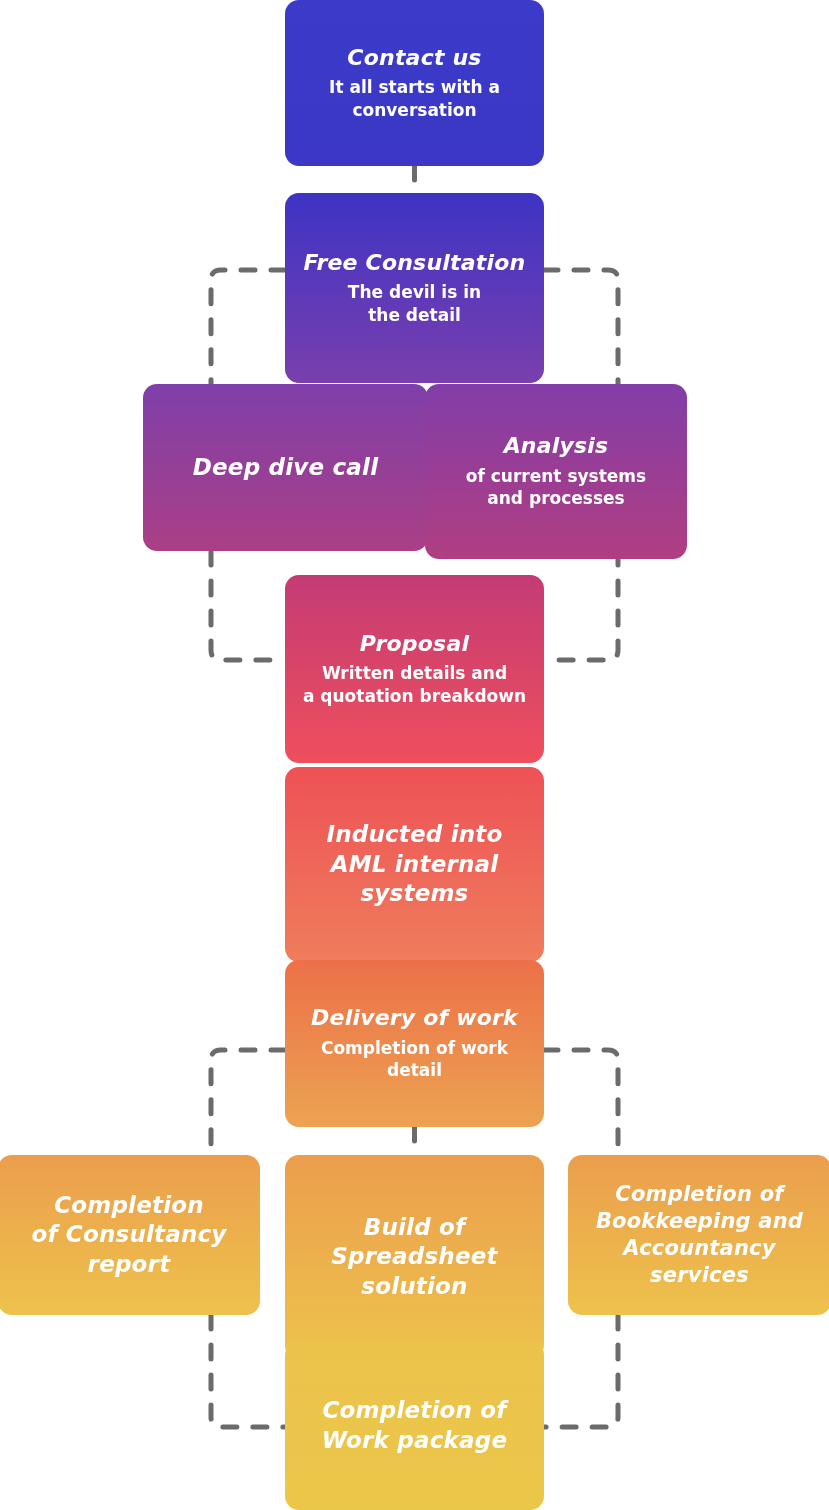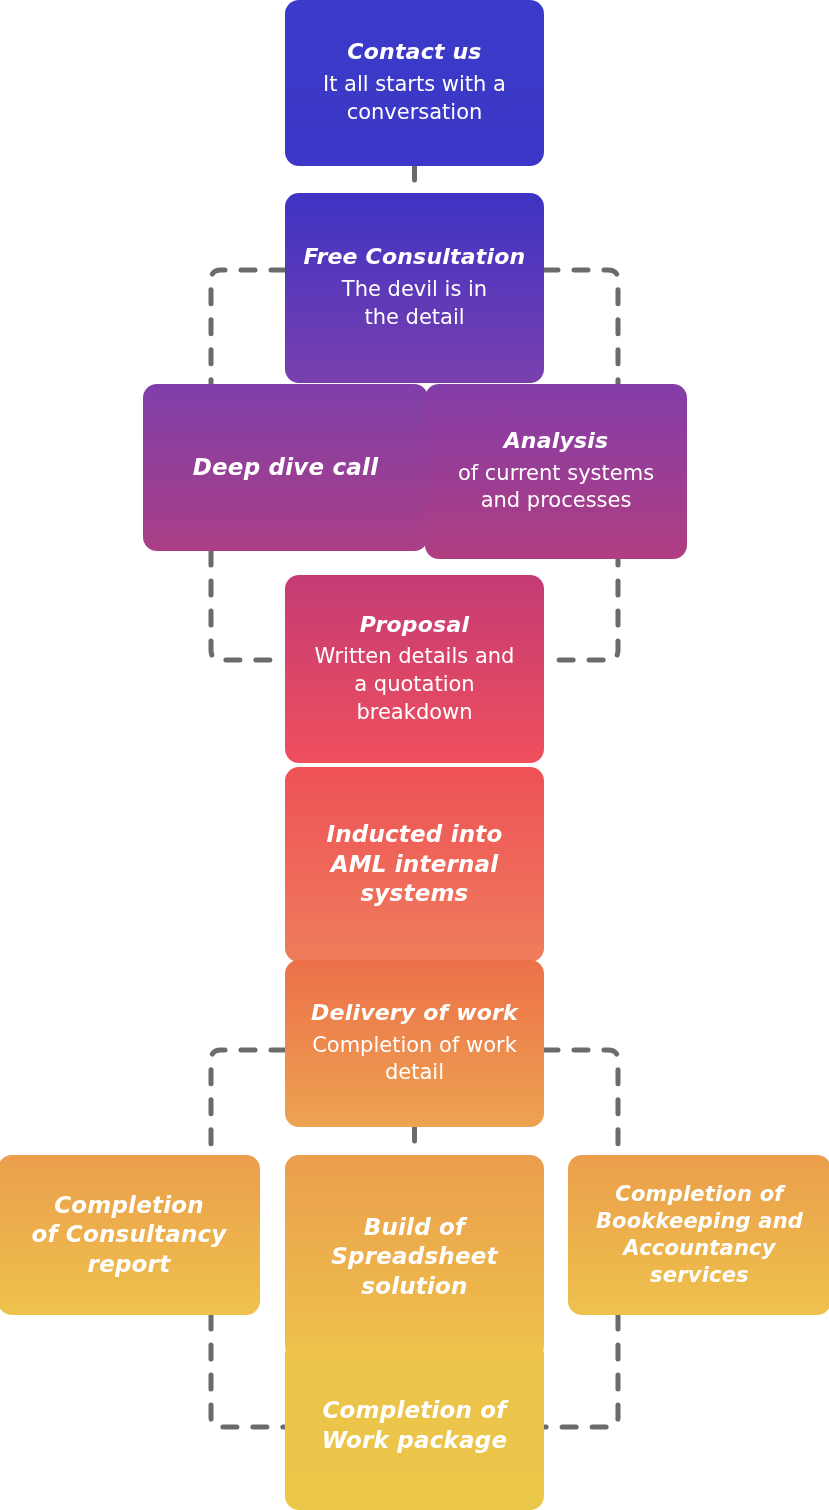--- a/index.html
+++ b/index.html
@@ -41,22 +41,22 @@
   .node .title {
     font-style: italic;
     font-weight: bold;
     font-size: 22px;
     line-height: 1.22;
     letter-spacing: 0.2px;
     color: #ffffff;
   }
   .node .subtitle {
     font-style: normal;
-    font-weight: normal;
-    font-size: 21px;
+    font-weight: bold;
+    font-size: 17px;
     line-height: 1.32;
     margin-top: 5px;
     color: #ffffff;
   }
   .node.title-only .title {
     font-size: 23px;
     line-height: 1.28;
   }
   .node.small-title .title {
     font-size: 21px;

